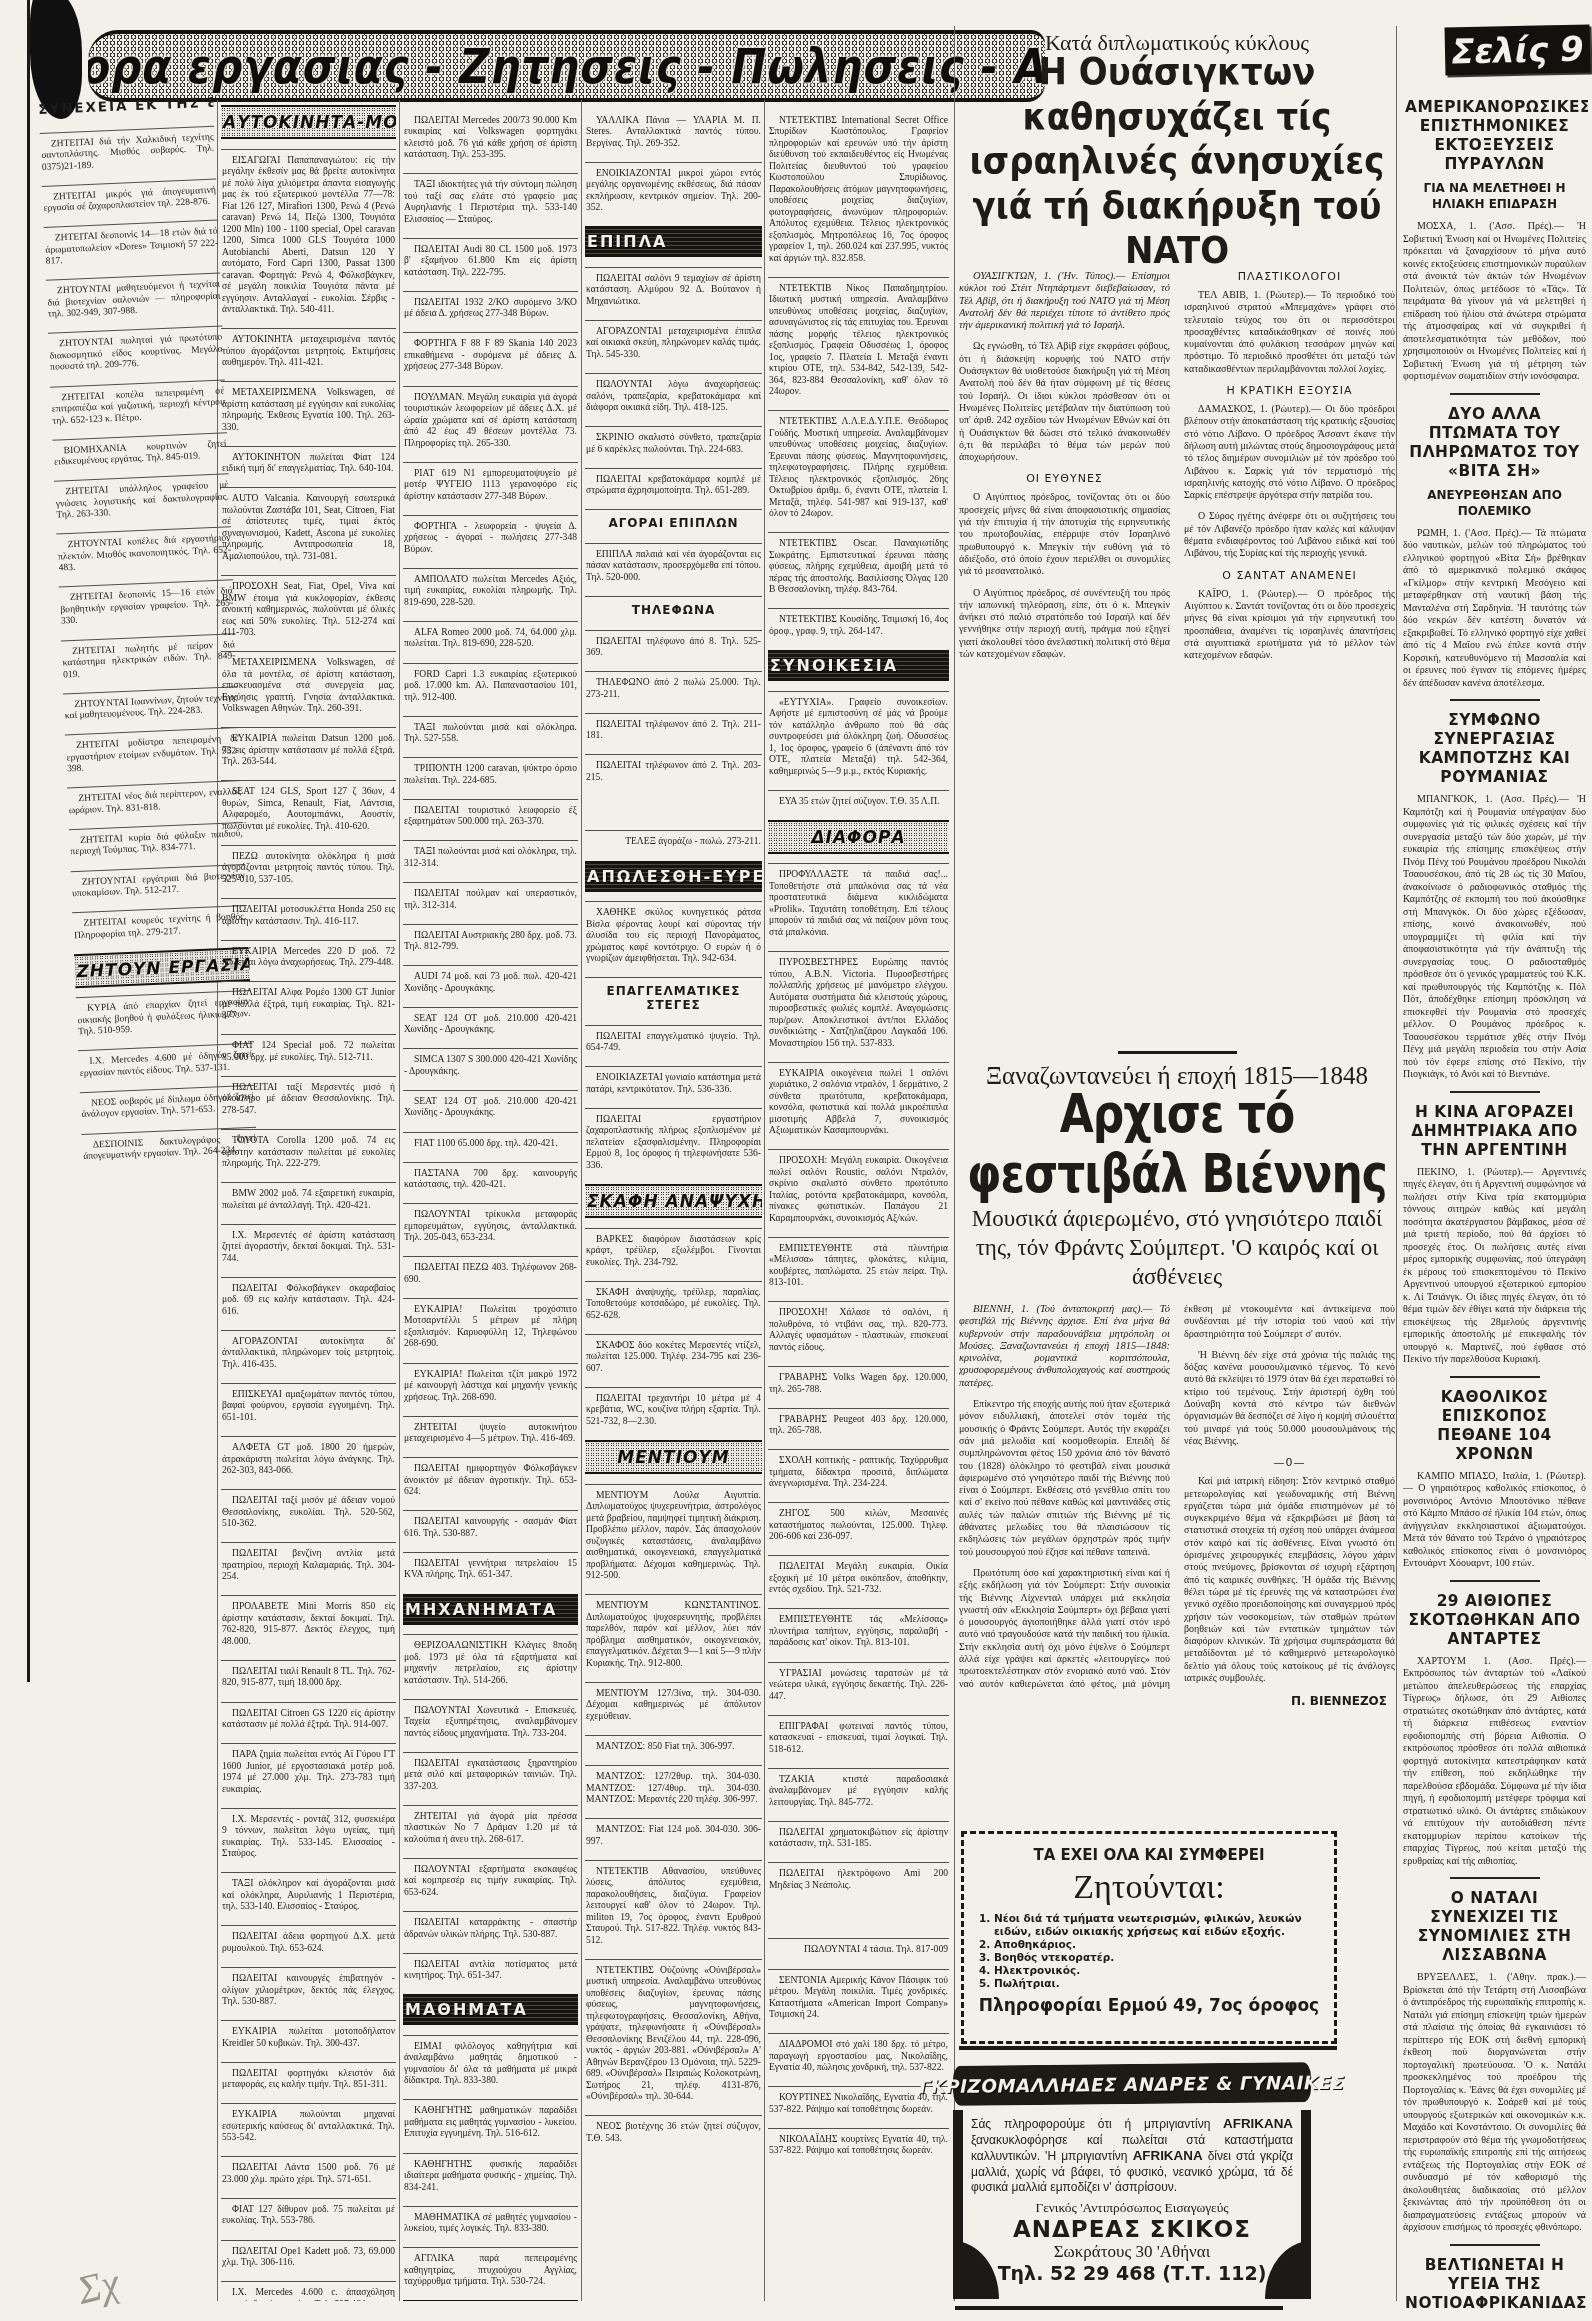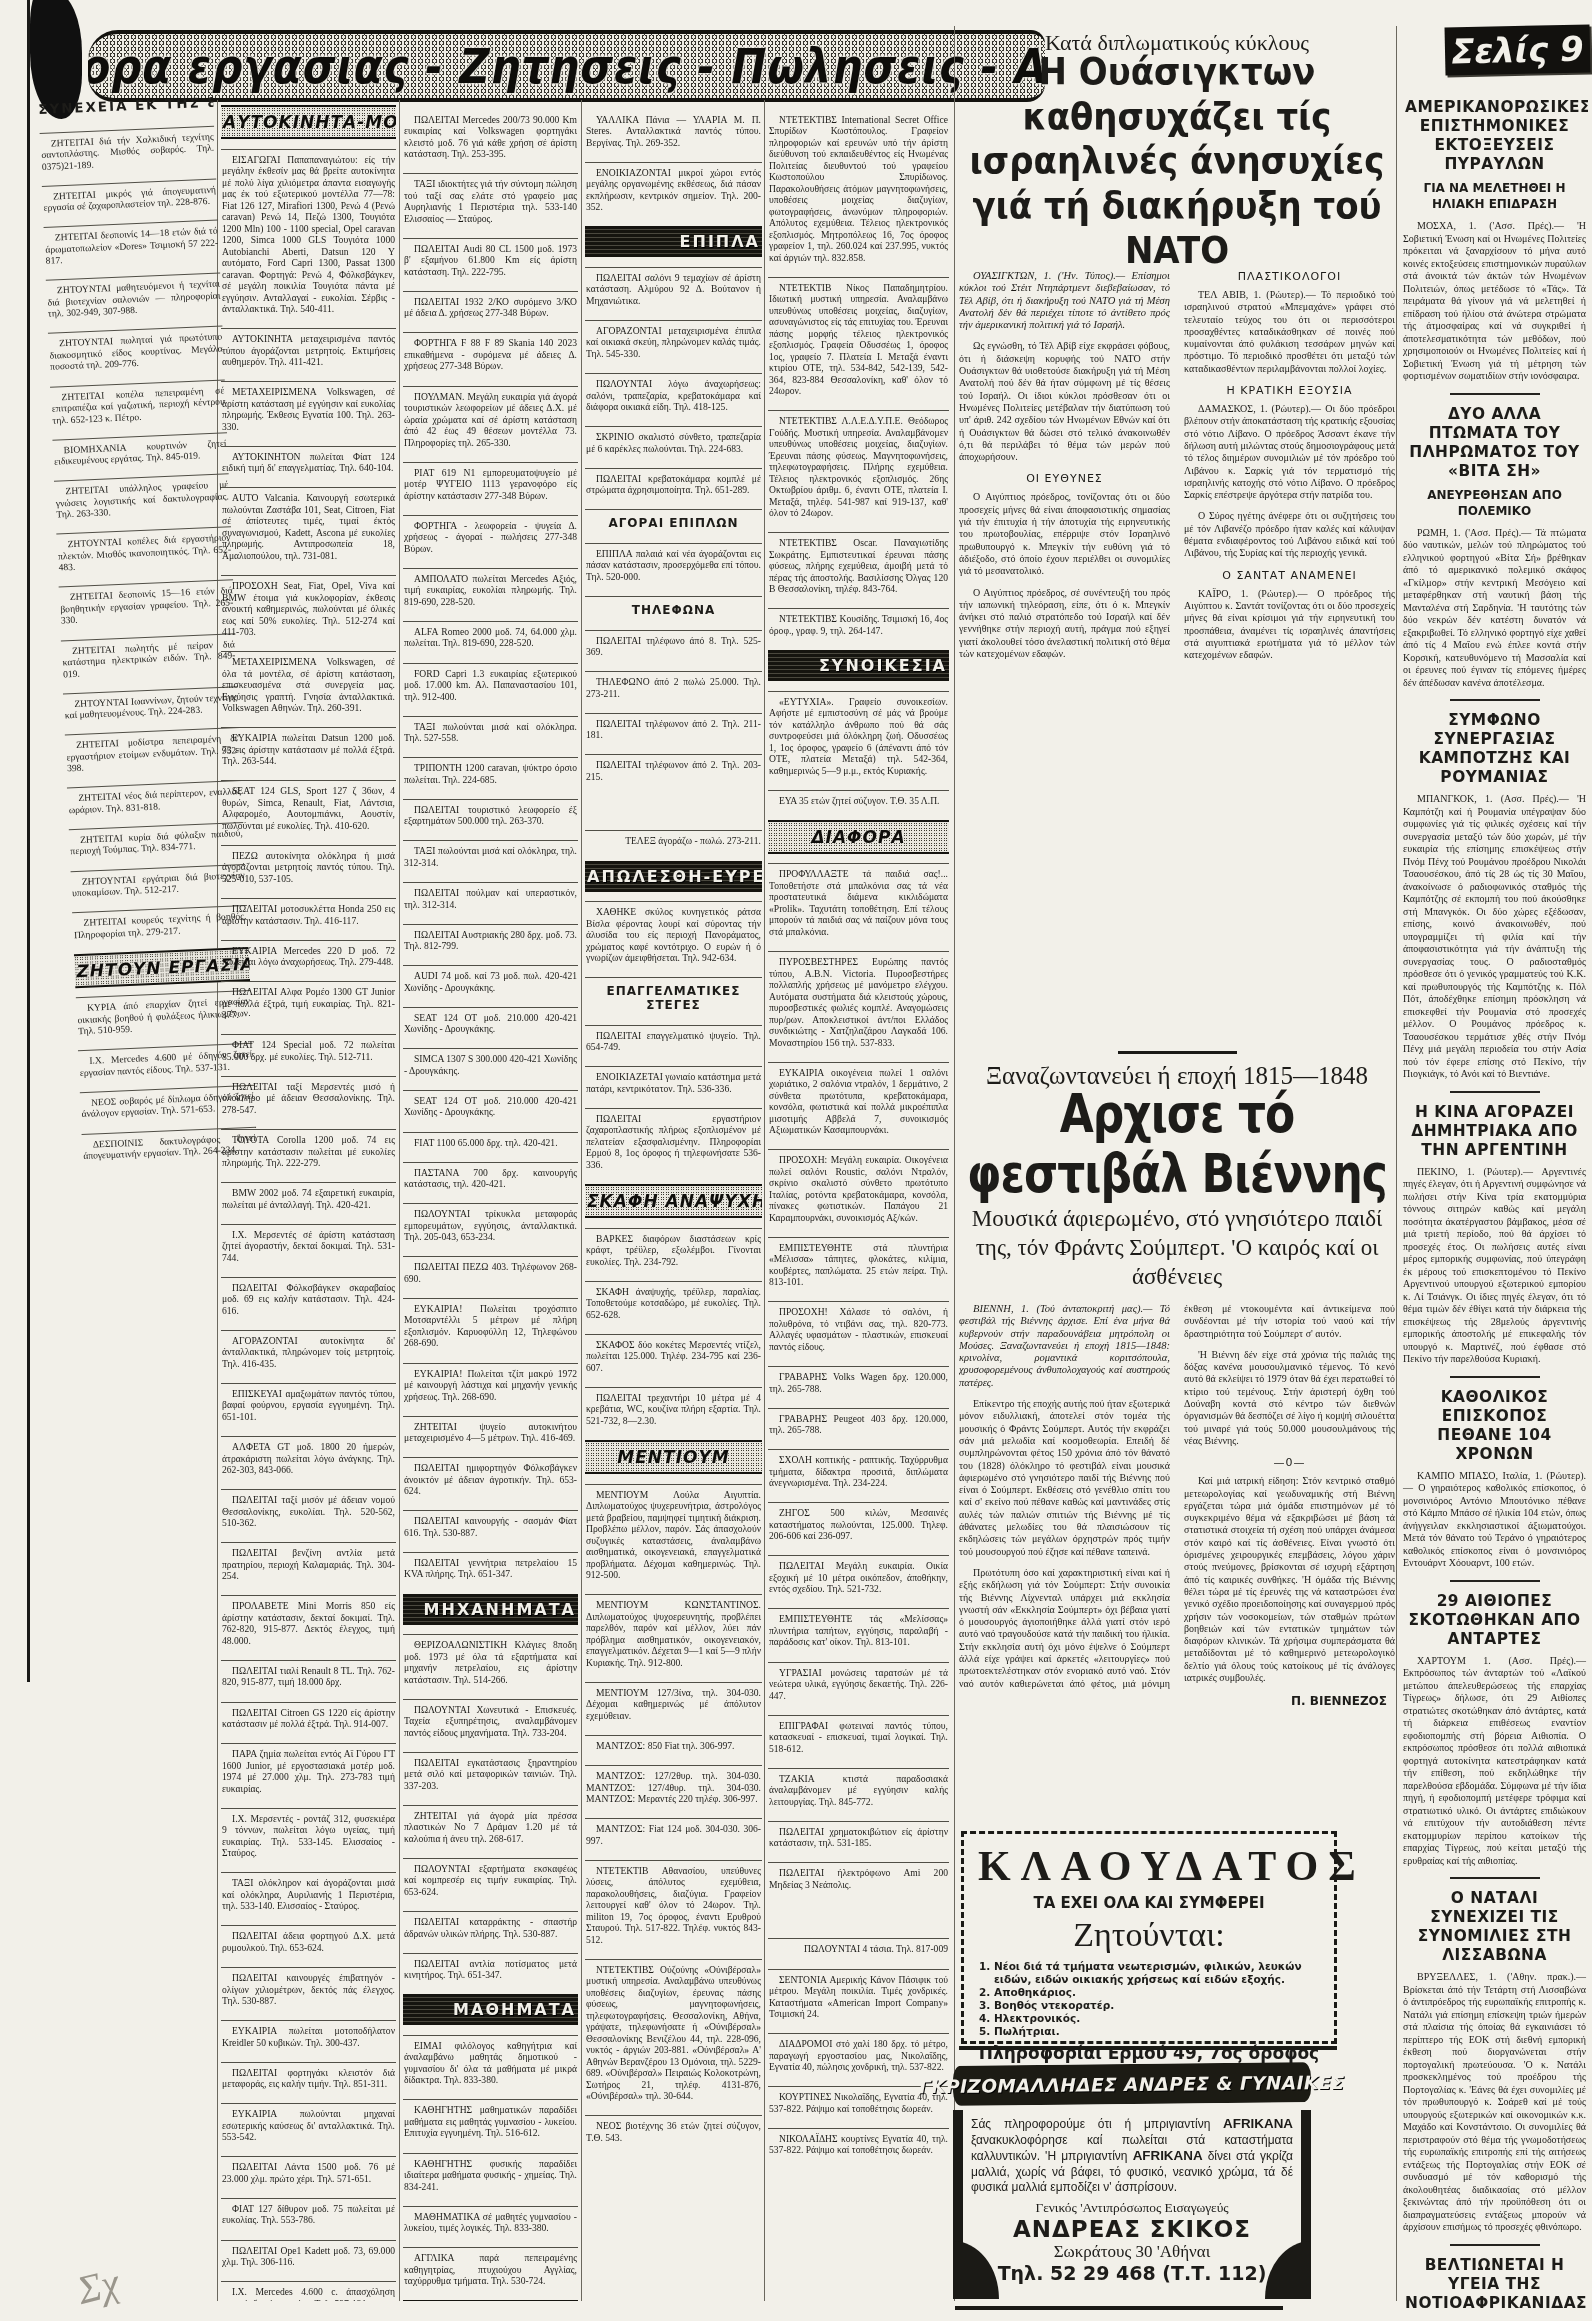--- a/index.html
+++ b/index.html
@@ -44,21 +44,21 @@
   .ad:first-child{border-top:none;}
   .ad.adc{text-align:right;text-indent:0;margin-top:44px;}
   .sec1{margin:5px 0 4px;border-top:2px solid #14130f;border-bottom:2px solid #14130f;
     background-color:#e9e7df;
     background-image:radial-gradient(circle,rgba(0,0,0,0) 1.1px,#3a382f 1.2px,#3a382f 1.9px,rgba(0,0,0,0) 2px);
     background-size:5px 5px;text-align:center;padding:5px 2px;}
   .sec1 span{font-family:"DejaVu Sans",sans-serif;font-weight:bold;font-style:italic;font-size:17px;
     letter-spacing:1px;color:#0f0e0b;text-shadow:0 0 2px #efede5,0 0 2px #efede5;white-space:nowrap;}
   .sec2{margin:5px 0 4px;background:#15140f;
     background-image:repeating-linear-gradient(180deg,#15140f 0 3px,#4a483e 3px 4px);
-    text-align:right;padding:6px 2px;}
+    text-align:left;padding:6px 2px;}
   .sec2 span{font-family:"DejaVu Sans",sans-serif;font-weight:bold;font-size:16px;letter-spacing:2px;
     color:#f2f0e9;text-shadow:1px 1px 0 #000;white-space:nowrap;}
   .h3{font-family:"DejaVu Sans",sans-serif;font-weight:bold;font-size:12px;text-align:center;
     padding:6px 0 3px;letter-spacing:1px;border-top:1px solid #504e46;}
   .cont-note{font-family:"DejaVu Sans",sans-serif;font-weight:bold;font-size:13.4px;letter-spacing:2px;
     padding:2px 0 6px;white-space:nowrap;}
   
   .vrule{position:absolute;top:100px;width:1px;background:#6b685e;}
   
   #nato{position:absolute;left:959px;top:24px;width:436px;height:1023px;overflow:hidden;}
@@ -348,21 +348,20 @@
         <p>Επίκεντρο τής εποχής αυτής πού ήταν εξωτερικά μόνον ειδυλλιακή, άποτελεί στόν τομέα τής μουσικής ό Φράντς Σούμπερτ. Αυτός τήν εκφράζει σάν μιά μελωδία καί κοσμοθεωρία. Επειδή δέ συμπληρώνονται φέτος 150 χρόνια άπό τόν θάνατό του (1828) όλόκληρο τό φεστιβάλ είναι μουσικά άφιερωμένο στό γνησιότερο παιδί τής Βιέννης πού είναι ό Σούμπερτ. Εκθέσεις στό γενέθλιο σπίτι του καί σ' εκείνο πού πέθανε καθώς καί μαντινάδες στίς αυλές τών παλιών σπιτιών τής Βιέννης μέ τίς άθάνατες μελωδίες του θά πλαισιώσουν τίς εκδηλώσεις τών μεγάλων όρχηστρών πρός τιμήν τού μουσουργού πού έζησε καί πέθανε ταπεινά.</p>
         <p>Πρωτότυπη όσο καί χαρακτηριστική είναι καί ή εξής εκδήλωση γιά τόν Σούμπερτ: Στήν συνοικία τής Βιέννης Λίχνενταλ υπάρχει μιά εκκλησία γνωστή σάν «Εκκλησία Σούμπερτ» όχι βέβαια γιατί ό μουσουργός άγιοποιήθηκε άλλά γιατί στόν ιερό αυτό ναό τραγουδούσε κατά τήν παιδική του ήλικία. Στήν εκκλησία αυτή όχι μόνο έψελνε ό Σούμπερτ άλλά είχε γράψει καί άρκετές «λειτουργίες» πού πρωτοεκτελέστηκαν στόν ενοριακό αυτό ναό. Στόν ναό αυτόν καθιερώνεται άπό φέτος, μιά μόνιμη έκθεση μέ ντοκουμέντα καί άντικείμενα πού συνδέονται μέ τήν ιστορία τού ναού καί τήν δραστηριότητα τού Σούμπερτ σ' αυτόν.</p>
         <p>'Η Βιέννη δέν είχε στά χρόνια τής παλιάς της δόξας κανένα μουσουλμανικό τέμενος. Τό κενό αυτό θά εκλείψει τό 1979 όταν θά έχει περατωθεί τό κτίριο τού τεμένους. Στήν άριστερή όχθη τού Δούναβη κοντά στό κέντρο τών διεθνών όργανισμών θά δεσπόζει σέ λίγο ή κομψή σιλουέττα τού μιναρέ γιά τούς 50.000 μουσουλμάνους τής νέας Βιέννης.</p>
         <h5>—0—</h5>
         <p>Καί μιά ιατρική είδηση: Στόν κεντρικό σταθμό μετεωρολογίας καί γεωδυναμικής στή Βιέννη εργάζεται τώρα μιά όμάδα επιστημόνων μέ τό συγκεκριμένο θέμα νά εξακριβώσει μέ βάση τά στατιστικά στοιχεία τή σχέση πού υπάρχει άνάμεσα στόν καιρό καί τίς άσθένειες. Είναι γνωστό ότι όρισμένες χειρουργικές επεμβάσεις, λόγου χάριν στούς πνεύμονες, βρίσκονται σέ ισχυρή εξάρτηση άπό τίς καιρικές συνθήκες. 'Η όμάδα τής Βιέννης θέλει τώρα μέ τίς έρευνές της νά καταστρώσει ένα γενικό σχέδιο προειδοποίησης καί συναγερμού πρός χρήσιν τών νοσοκομείων, τών σταθμών πρώτων βοηθειών καί τών εντατικών τμημάτων τών διαφόρων κλινικών. Τά χρήσιμα συμπεράσματα θά μεταδίδονται μέ τό καθημερινό μετεωρολογικό δελτίο γιά όλους τούς κατοίκους μέ τίς άνάλογες ιατρικές συμβουλές.</p>
       </div>
     <div class="byline">Π. ΒΙΕΝΝΕΖΟΣ</div>
   </div>
 
   <div id="klaoudatos">
-    <div class="kl-title">ΚΛΑΟΥΔΑΤΟΣ</div>
     <div class="kl-tag">ΤΑ ΕΧΕΙ ΟΛΑ ΚΑΙ ΣΥΜΦΕΡΕΙ</div>
     <div class="kl-want">Ζητούνται:</div>
     <ol id="klaoudatos-list">
         <li>Νέοι διά τά τμήματα νεωτερισμών, φιλικών, λευκών ειδών, ειδών οικιακής χρήσεως καί ειδών εξοχής.</li>
         <li>Αποθηκάριος.</li>
         <li>Βοηθός ντεκορατέρ.</li>
         <li>Ηλεκτρονικός.</li>
         <li>Πωλήτριαι.</li>
       </ol>
     <div class="kl-info">Πληροφορίαι Ερμού 49, 7ος όροφος</div>

